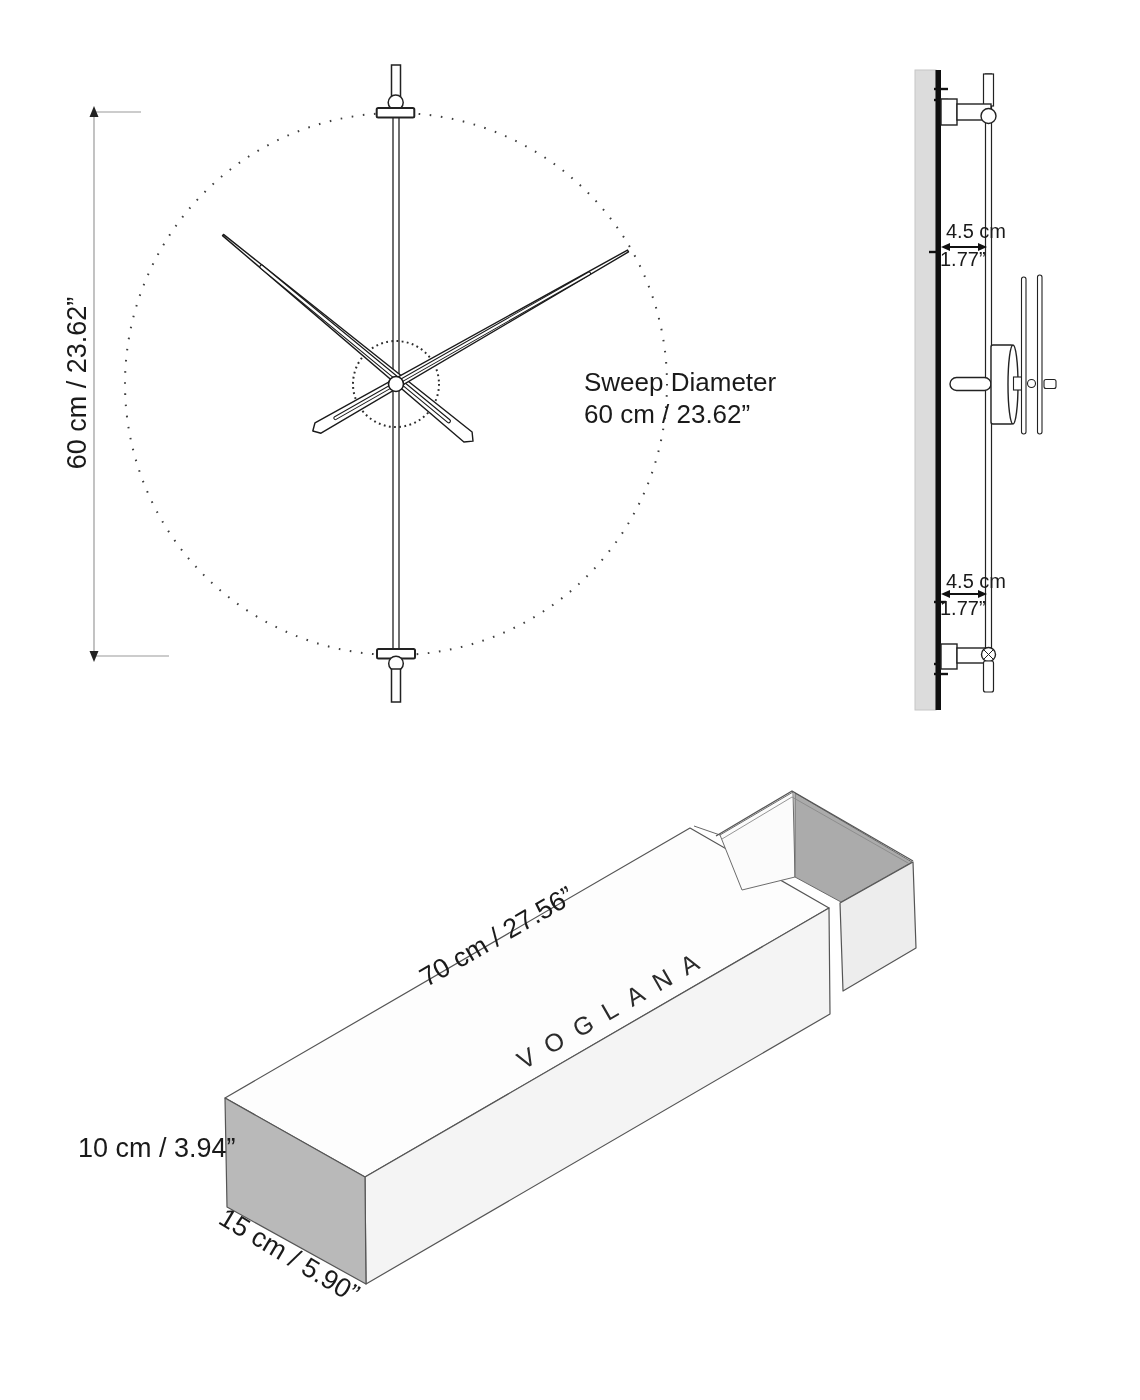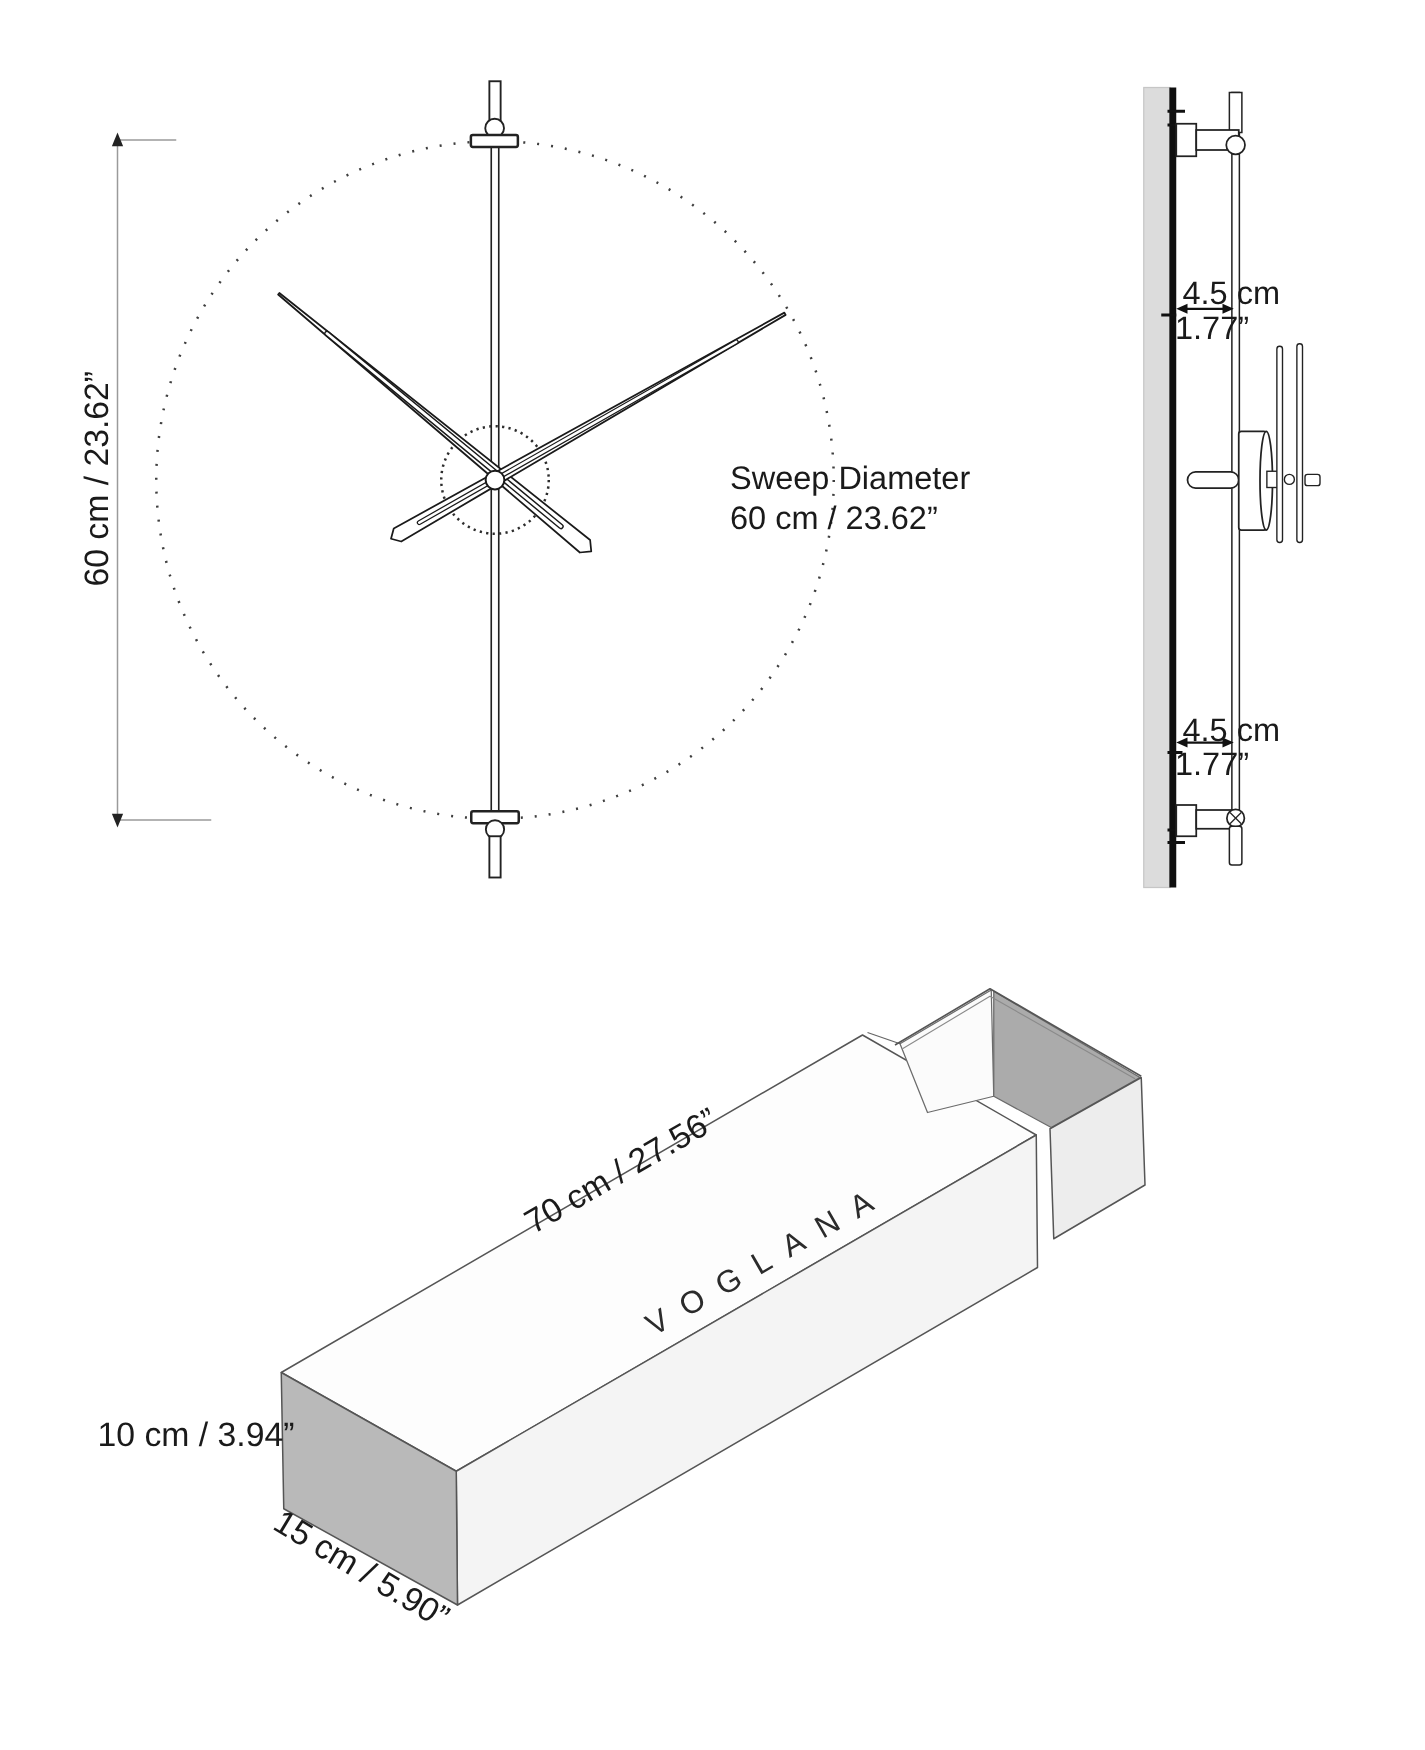--- a/index.html
+++ b/index.html
@@ -3,21 +3,21 @@
 <meta charset="utf-8">
 <style>
   html,body{margin:0;padding:0;background:#fff;}
   #stage{position:relative;width:1140px;height:1400px;background:#ffffff;overflow:hidden;
          font-family:"Liberation Sans", sans-serif;color:#1a1a1a;}
   #artwork{position:absolute;left:0;top:0;}
   .lbl{position:absolute;white-space:nowrap;color:#1a1a1a;}
   .lbl-rot-ccw{transform:translate(-50%,-50%) rotate(-90deg);}
   .lbl-rot-up{transform:translate(-50%,-50%) rotate(-30deg);}
   .lbl-rot-dn{transform:translate(-50%,-50%) rotate(31deg);}
-  .dim{font-size:26px;line-height:1.15;}
+  .dim{font-size:20px;line-height:1.15;}
   .dim-lg{font-size:27px;line-height:1.15;}
   #sweep-label{position:absolute;left:584px;top:366px;font-size:26px;line-height:1.24;}
   #height-label{left:78px;top:383px;font-size:27px;}
   #top-offset-cm{left:946px;top:220px;}
   #top-offset-in{left:940px;top:248px;}
   #bottom-offset-cm{left:946px;top:570px;}
   #bottom-offset-in{left:940px;top:597px;}
   #box-length-label{left:497px;top:937px;font-size:27px;}
   #brand-logo{left:614px;top:1008px;font-size:25px;letter-spacing:14px;color:#2b2b2b;}
   #box-height-label{left:78px;top:1133px;}

